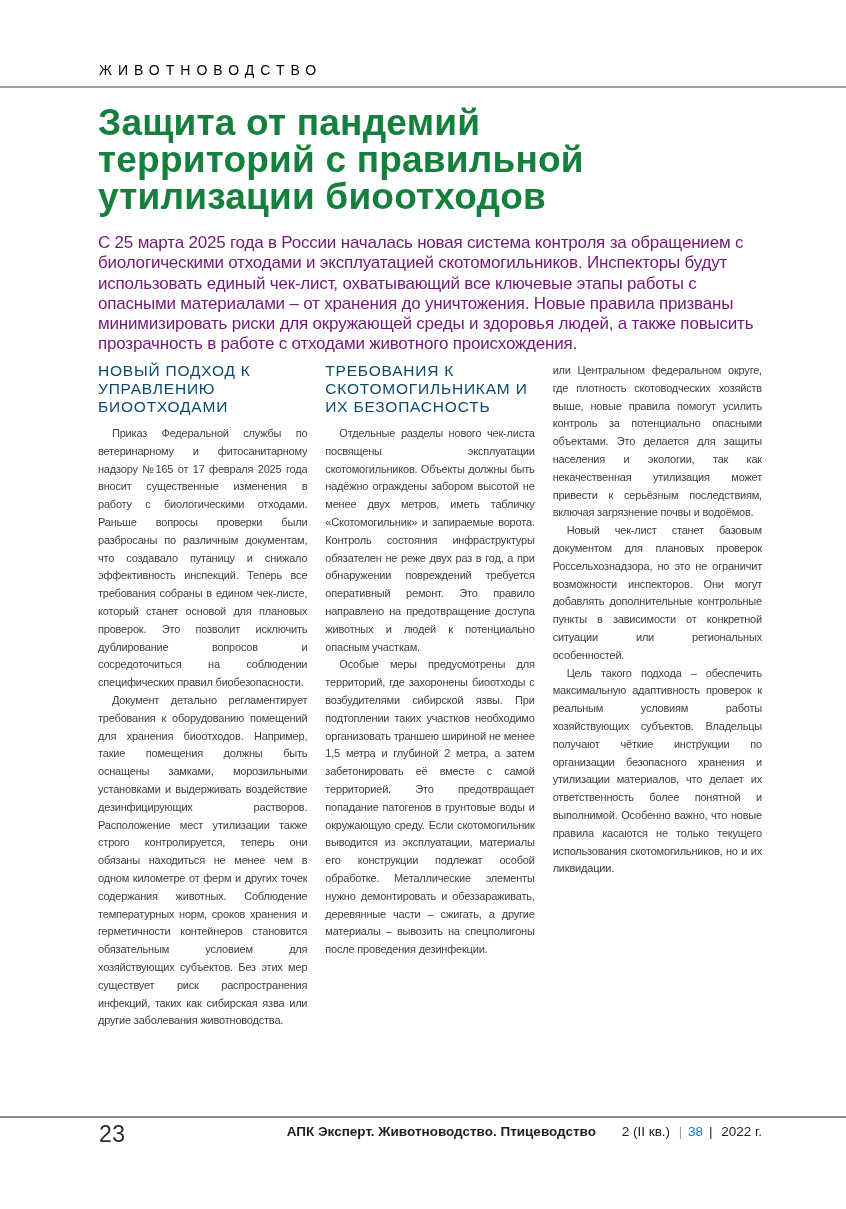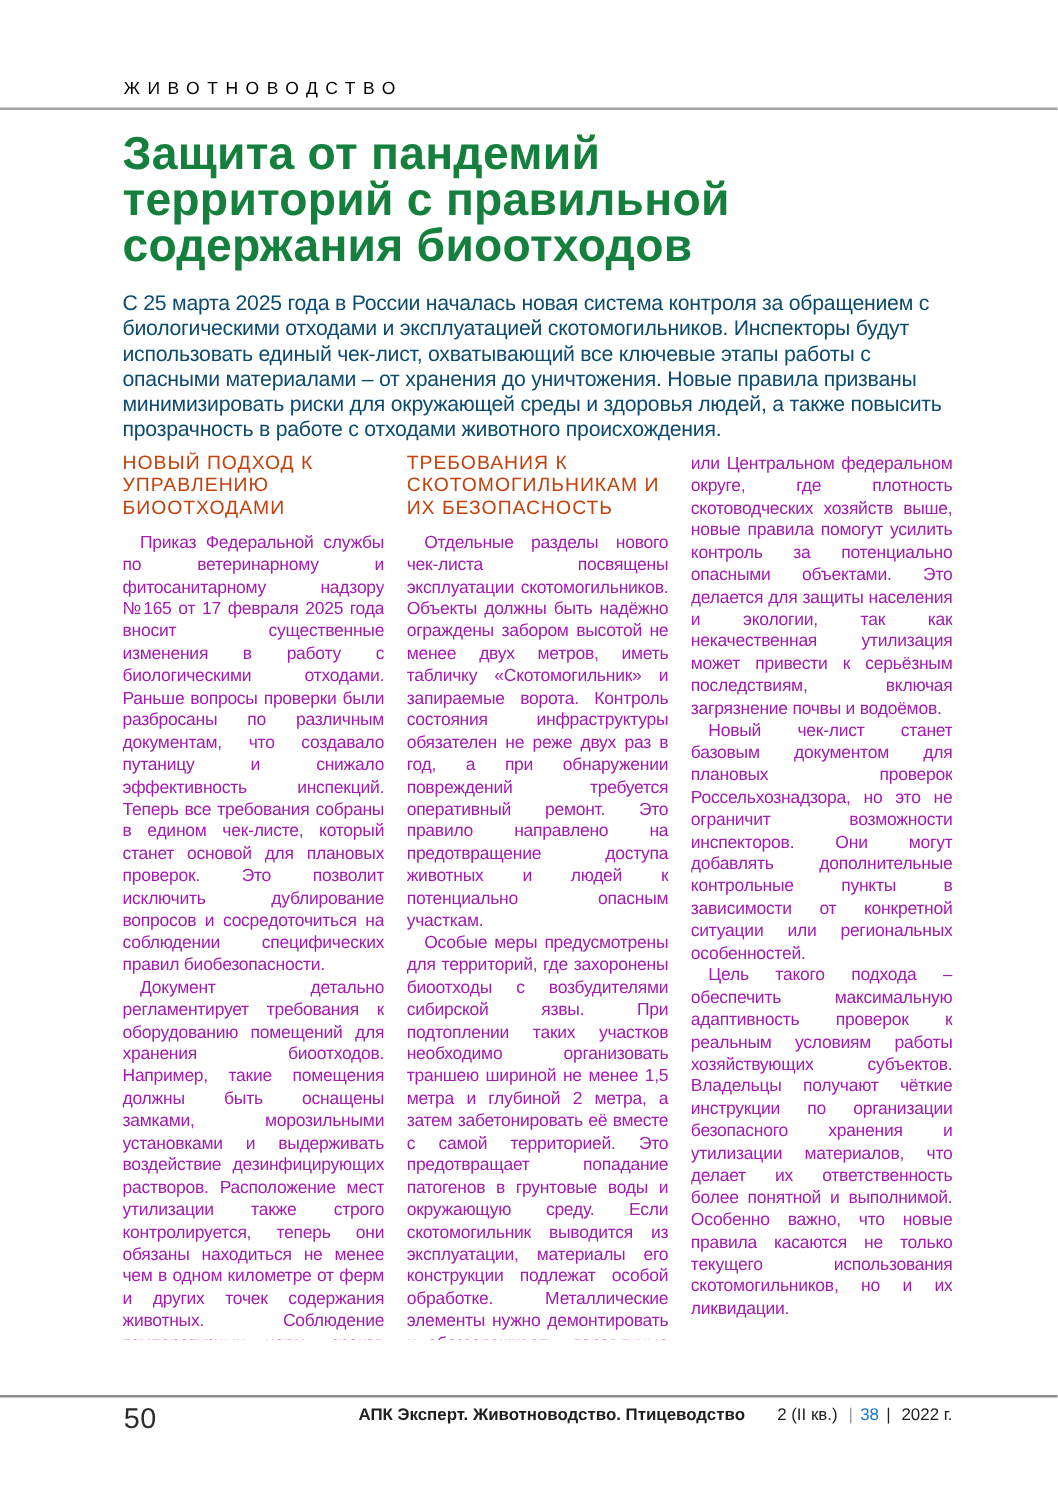--- a/index.html
+++ b/index.html
@@ -25,41 +25,41 @@
   }
 
   .title {
     position: absolute; left: 98px; top: 104px; width: 640px;
     font-size: 37px; line-height: 37px; font-weight: 700;
     letter-spacing: 0.2px; color: #15803d;
   }
 
   .lead {
     position: absolute; left: 98px; top: 233px; width: 664px;
-    font-size: 17px; line-height: 20.3px; color: #0c4a6e;
+    font-size: 17px; line-height: 20.3px; color: #701a75;
     letter-spacing: -0.2px;
   }
 
   .columns {
     position: absolute; left: 98px; top: 362px; width: 664px; height: 710px;
     display: flex; gap: 18px; overflow: hidden;
   }
   .col { flex: 1 1 0; overflow: hidden; }
 
   .section-heading {
     font-size: 15.5px; line-height: 18px; letter-spacing: 0.8px;
-    font-weight: 400; color: #c2410c;
+    font-weight: 400; color: #0c4a6e;
     margin-bottom: 9px; text-transform: uppercase;
   }
   .section-heading.mt { margin-top: 8px; }
 
   .para {
-    font-size: 14px; line-height: 17.8px; letter-spacing: -0.2px;
+    font-size: 11px; line-height: 17.8px; letter-spacing: -0.2px;
     text-align: justify; text-justify: inter-word;
-    color: #a21caf;
+    color: #404040;
     text-indent: 14px;
     hyphens: auto; -webkit-hyphens: auto;
   }
   .para.cont { text-indent: 0; }
 
   .footer-rule {
     position: absolute; left: 0; top: 1116px;
     width: 846px; height: 2px; background: #8d8d8d;
   }
   .page-number {
@@ -82,21 +82,21 @@
 <body>
 
 <div class="page">
 
   <div class="kicker">ЖИВОТНОВОДСТВО</div>
   <div class="rule-top"></div>
 
   <h1 class="title">
     <div>Защита от пандемий</div>
     <div>территорий с правильной</div>
-    <div>содержания биоотходов</div>
+    <div>утилизации биоотходов</div>
   </h1>
 
   <div class="lead">С 25 марта 2025 года в России началась новая система контроля за обращением с биологическими отходами и эксплуатацией скотомогильников. Инспекторы будут использовать единый чек-лист, охватывающий все ключевые этапы работы с опасными материалами – от хранения до уничтожения. Новые правила призваны минимизировать риски для окружающей среды и здоровья людей, а также повысить прозрачность в работе с отходами животного происхождения.</div>
 
   <div class="columns">
 
     <div class="col">
       <h2 class="section-heading">НОВЫЙ ПОДХОД К УПРАВЛЕНИЮ БИООТХОДАМИ</h2>
       <p class="para">Приказ Федеральной службы по ветеринарному и фитосанитарному надзору №165 от 17 февраля 2025 года вносит существенные изменения в работу с биологическими отходами. Раньше вопросы проверки были разбросаны по различным документам, что создавало путаницу и снижало эффективность инспекций. Теперь все требования собраны в едином чек-листе, который станет основой для плановых проверок. Это позволит исключить дублирование вопросов и сосредоточиться на соблюдении специфических правил биобезопасности.</p>
       <p class="para">Документ детально регламентирует требования к оборудованию помещений для хранения биоотходов. Например, такие помещения должны быть оснащены замками, морозильными установками и выдерживать воздействие дезинфицирующих растворов. Расположение мест утилизации также строго контролируется, теперь они обязаны находиться не менее чем в одном километре от ферм и других точек содержания животных. Соблюдение температурных норм, сроков хранения и герметичности контейнеров становится обязательным условием для хозяйствующих субъектов. Без этих мер существует риск распространения инфекций, таких как сибирская язва или другие заболевания животноводства.</p>
@@ -112,21 +112,21 @@
     <div class="col">
       <p class="para cont">или Центральном федеральном округе, где плотность скотоводческих хозяйств выше, новые правила помогут усилить контроль за потенциально опасными объектами. Это делается для защиты населения и экологии, так как некачественная утилизация может привести к серьёзным последствиям, включая загрязнение почвы и водоёмов.</p>
       <p class="para">Новый чек-лист станет базовым документом для плановых проверок Россельхознадзора, но это не ограничит возможности инспекторов. Они могут добавлять дополнительные контрольные пункты в зависимости от конкретной ситуации или региональных особенностей.</p>
       <p class="para">Цель такого подхода – обеспечить максимальную адаптивность проверок к реальным условиям работы хозяйствующих субъектов. Владельцы получают чёткие инструкции по организации безопасного хранения и утилизации материалов, что делает их ответственность более понятной и выполнимой. Особенно важно, что новые правила касаются не только текущего использования скотомогильников, но и их ликвидации.</p>
 
     </div>
 
   </div>
 
   <div class="footer-rule"></div>
-  <div class="page-number">50</div>
+  <div class="page-number">23</div>
 
   <div class="footer-line">
     <span class="bold">АПК Эксперт. Животноводство. Птицеводство</span>
     <span class="info">2 (II кв.)</span>
     <span class="sep-l">|</span>
     <span class="accent">38</span>
     <span class="sep-r">|</span>
     <span>2022 г.</span>
   </div>
 

